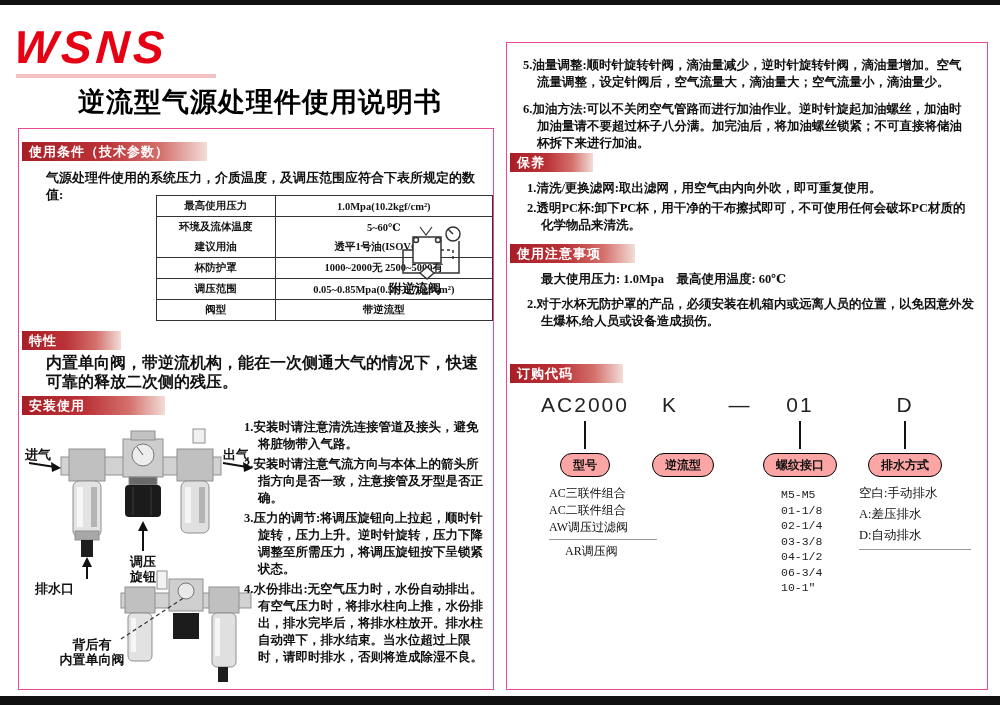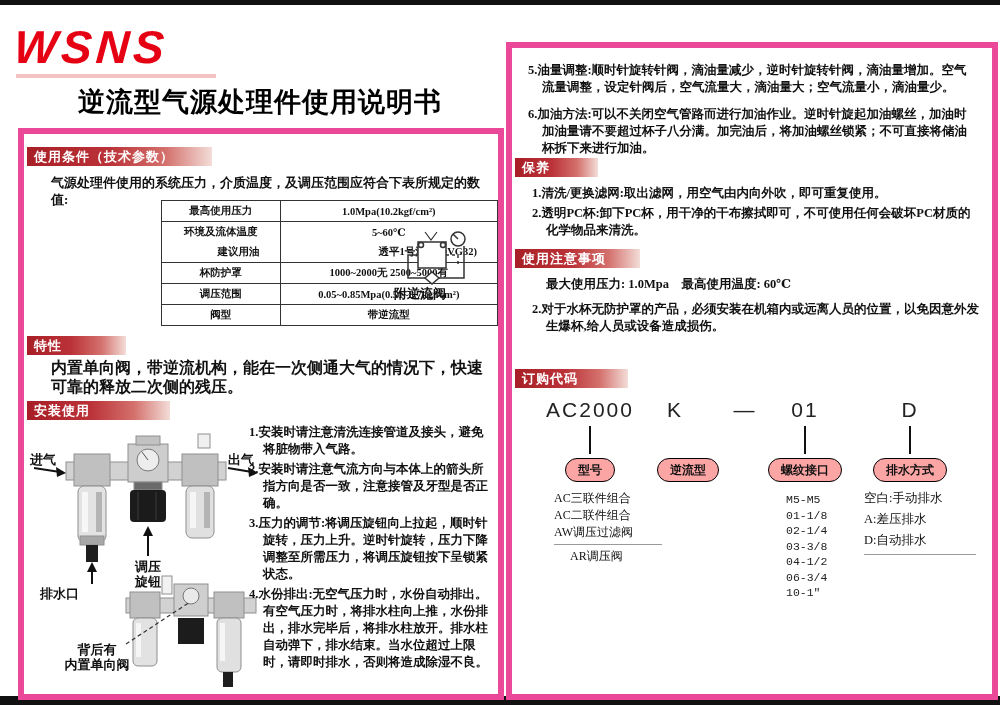--- a/index.html
+++ b/index.html
@@ -15,36 +15,36 @@
   .logo{
     left:14px;top:20px;font-family:"Liberation Sans","DejaVu Sans",sans-serif;
     font-weight:bold;font-style:italic;font-size:46px;letter-spacing:4px;
     color:#e60014;transform:skewX(-4deg);
   }
   .logo-underline{left:16px;top:74px;width:200px;height:4px;background:#f3c3c3;}
   .doc-title{
     left:50px;top:84px;width:420px;text-align:center;
     font-size:27px;font-weight:bold;letter-spacing:1px;color:#000;
   }
-  .panel{border:6px solid #ec4899;background:#fff;}
+  .panel{border:1px solid #ec4899;background:#fff;}
   .panel-left{left:18px;top:128px;width:474px;height:560px;}
   .panel-right{left:506px;top:42px;width:480px;height:646px;}
   .sec-bar{
     height:19px;line-height:19px;padding-left:7px;
     background:linear-gradient(90deg,#a81e26 0%,#bb3338 45%,#d4716d 75%,#f3ddd8 100%);
     color:#fff;font-family:"Liberation Sans","DejaVu Sans",sans-serif;
     font-weight:bold;font-size:13px;letter-spacing:1px;
   }
   .body-text{font-weight:bold;font-size:12.5px;line-height:17px;color:#111;}
   .spec-table{border-collapse:collapse;font-size:10.5px;font-weight:bold;}
   .spec-table td{border:1px solid #333;text-align:center;padding:0 20px;height:20px;}
   .spec-table td.lbl{width:96px;}
   .spec-table td.val{width:186px;}
   .spec-table tr.r2 td{border-bottom:none;}
-  .spec-table tr.r3 td{border-top:none;text-align:right;}
+  .spec-table tr.r3 td{border-top:none;}
   .num-list p{margin:0 0 3px 0;text-indent:-14px;padding-left:14px;}
   .oval{
     height:22px;line-height:22px;padding:0 12px;border:1.5px solid #000;
     border-radius:13px;font-size:12px;font-weight:bold;white-space:nowrap;
     transform:translateX(-50%);background:#fca5a5;
   }
   .code-part{
     font-family:"Liberation Sans","DejaVu Sans",sans-serif;font-size:21px;
     letter-spacing:2px;transform:translateX(-50%);white-space:nowrap;color:#222;
   }

